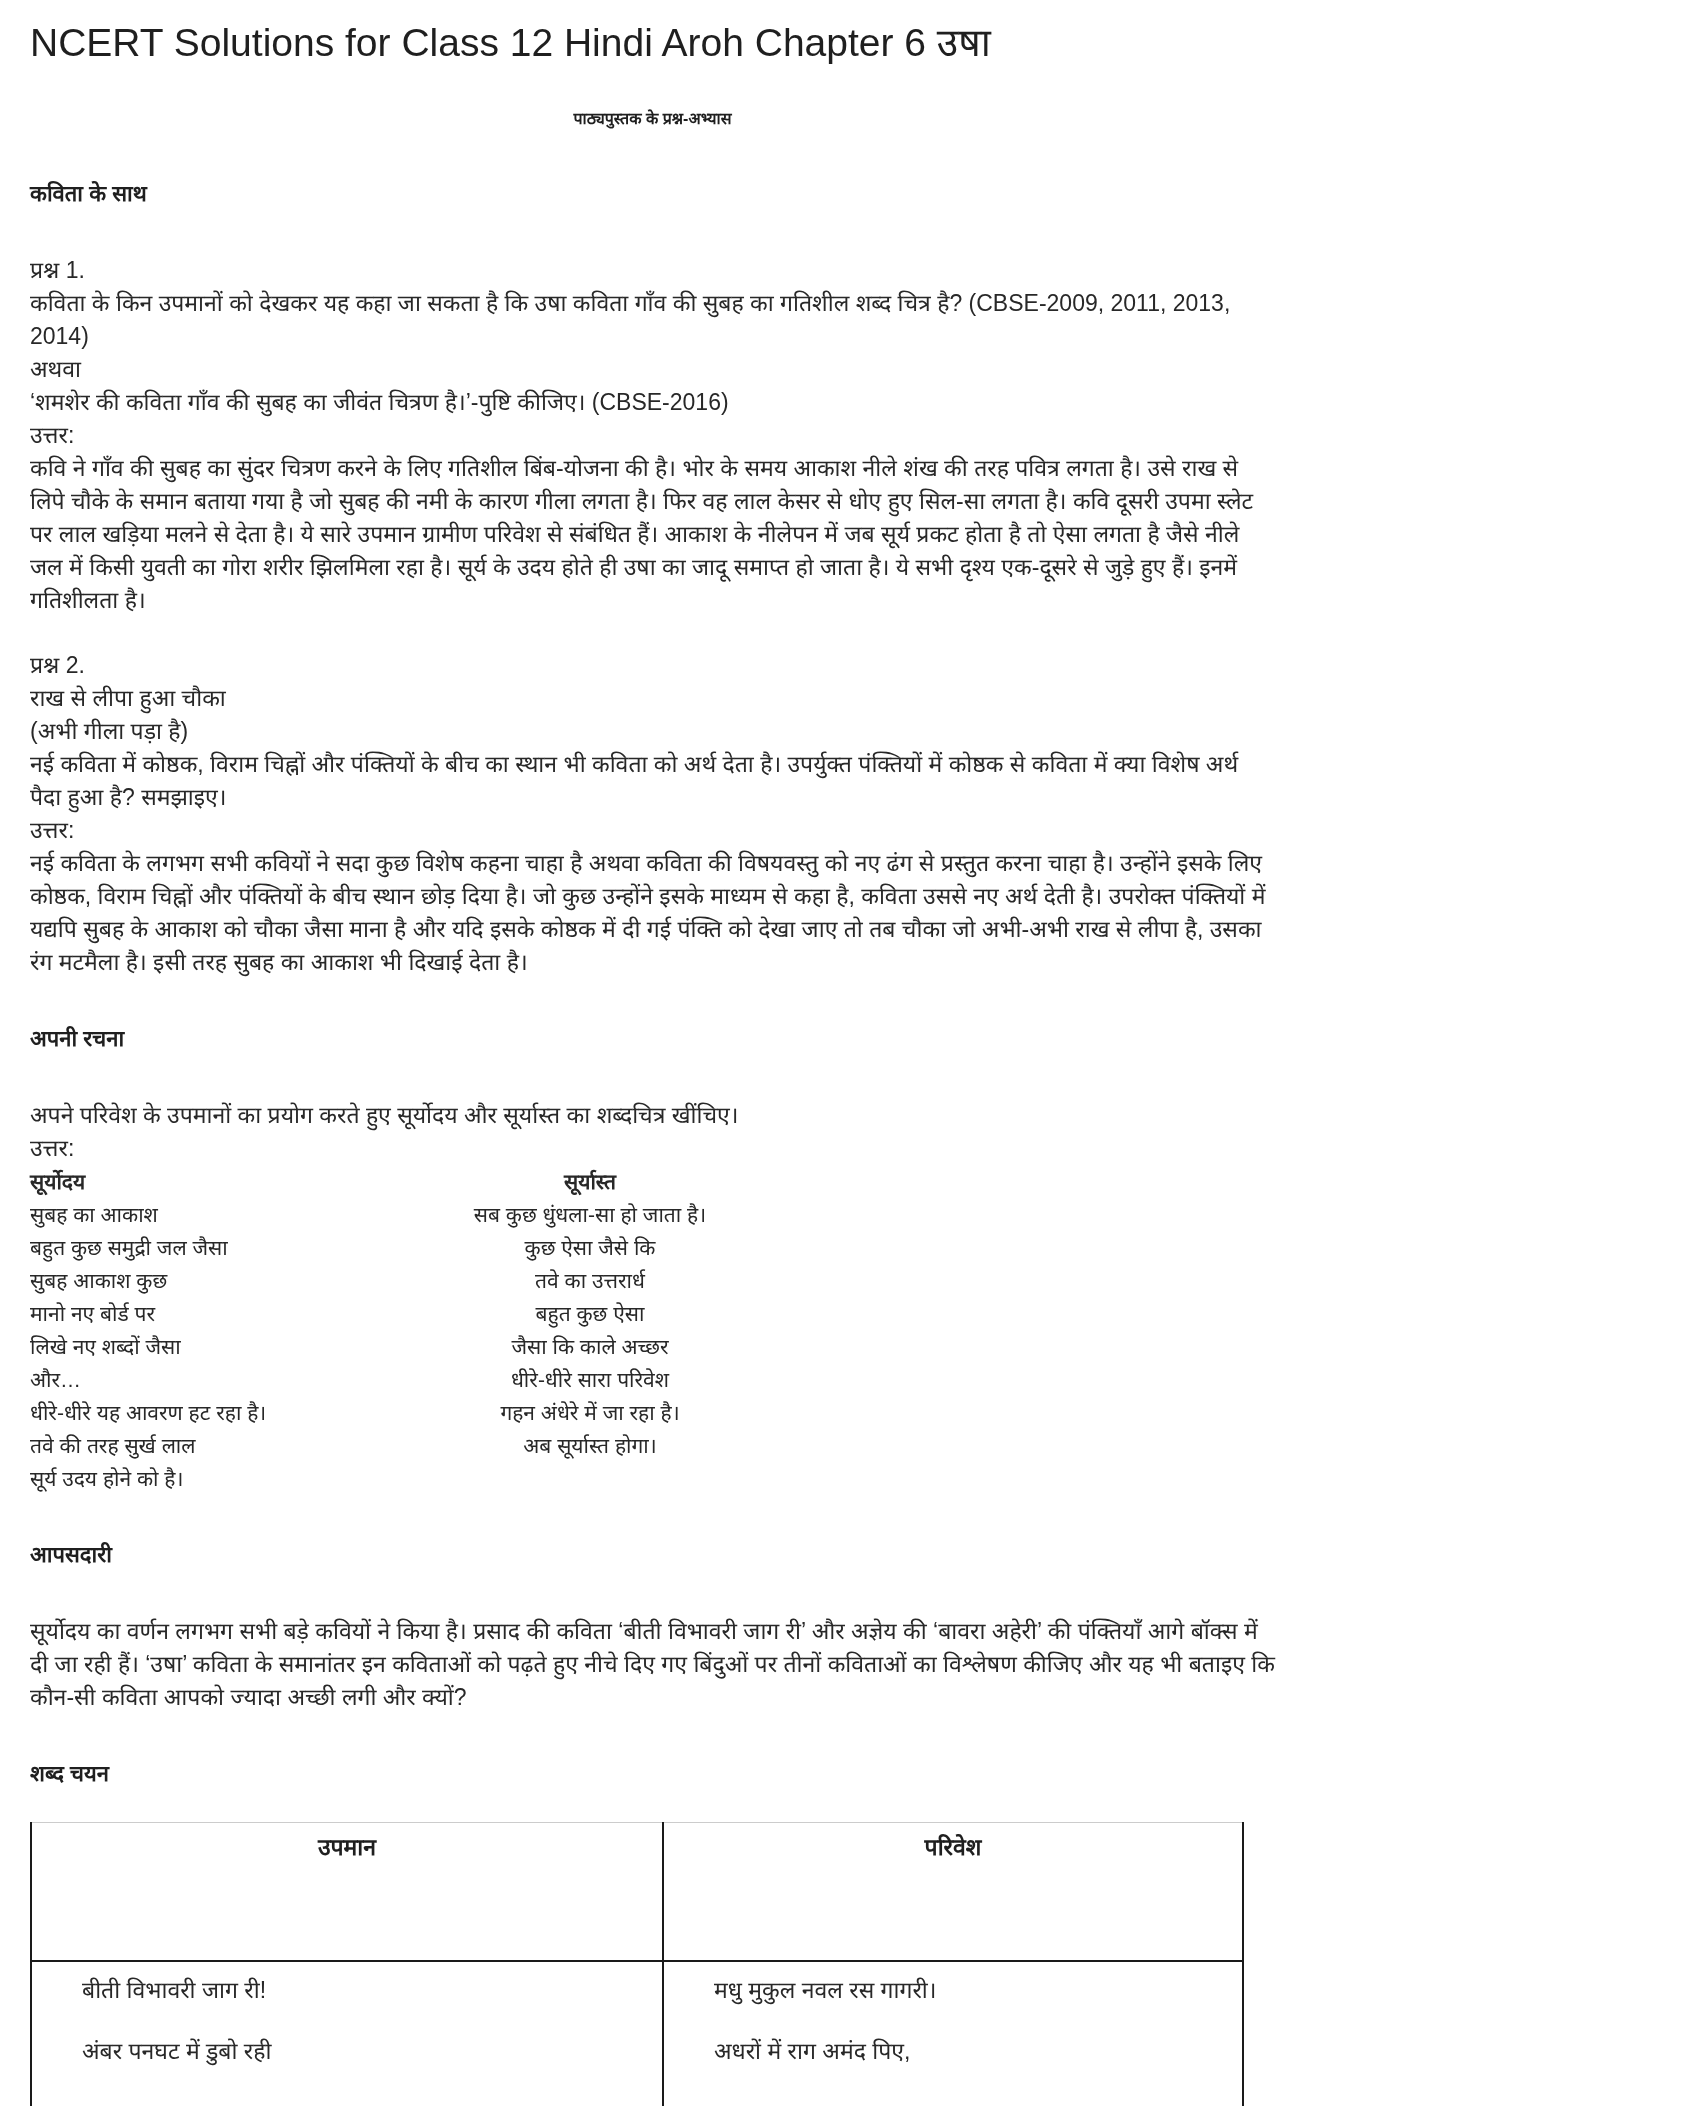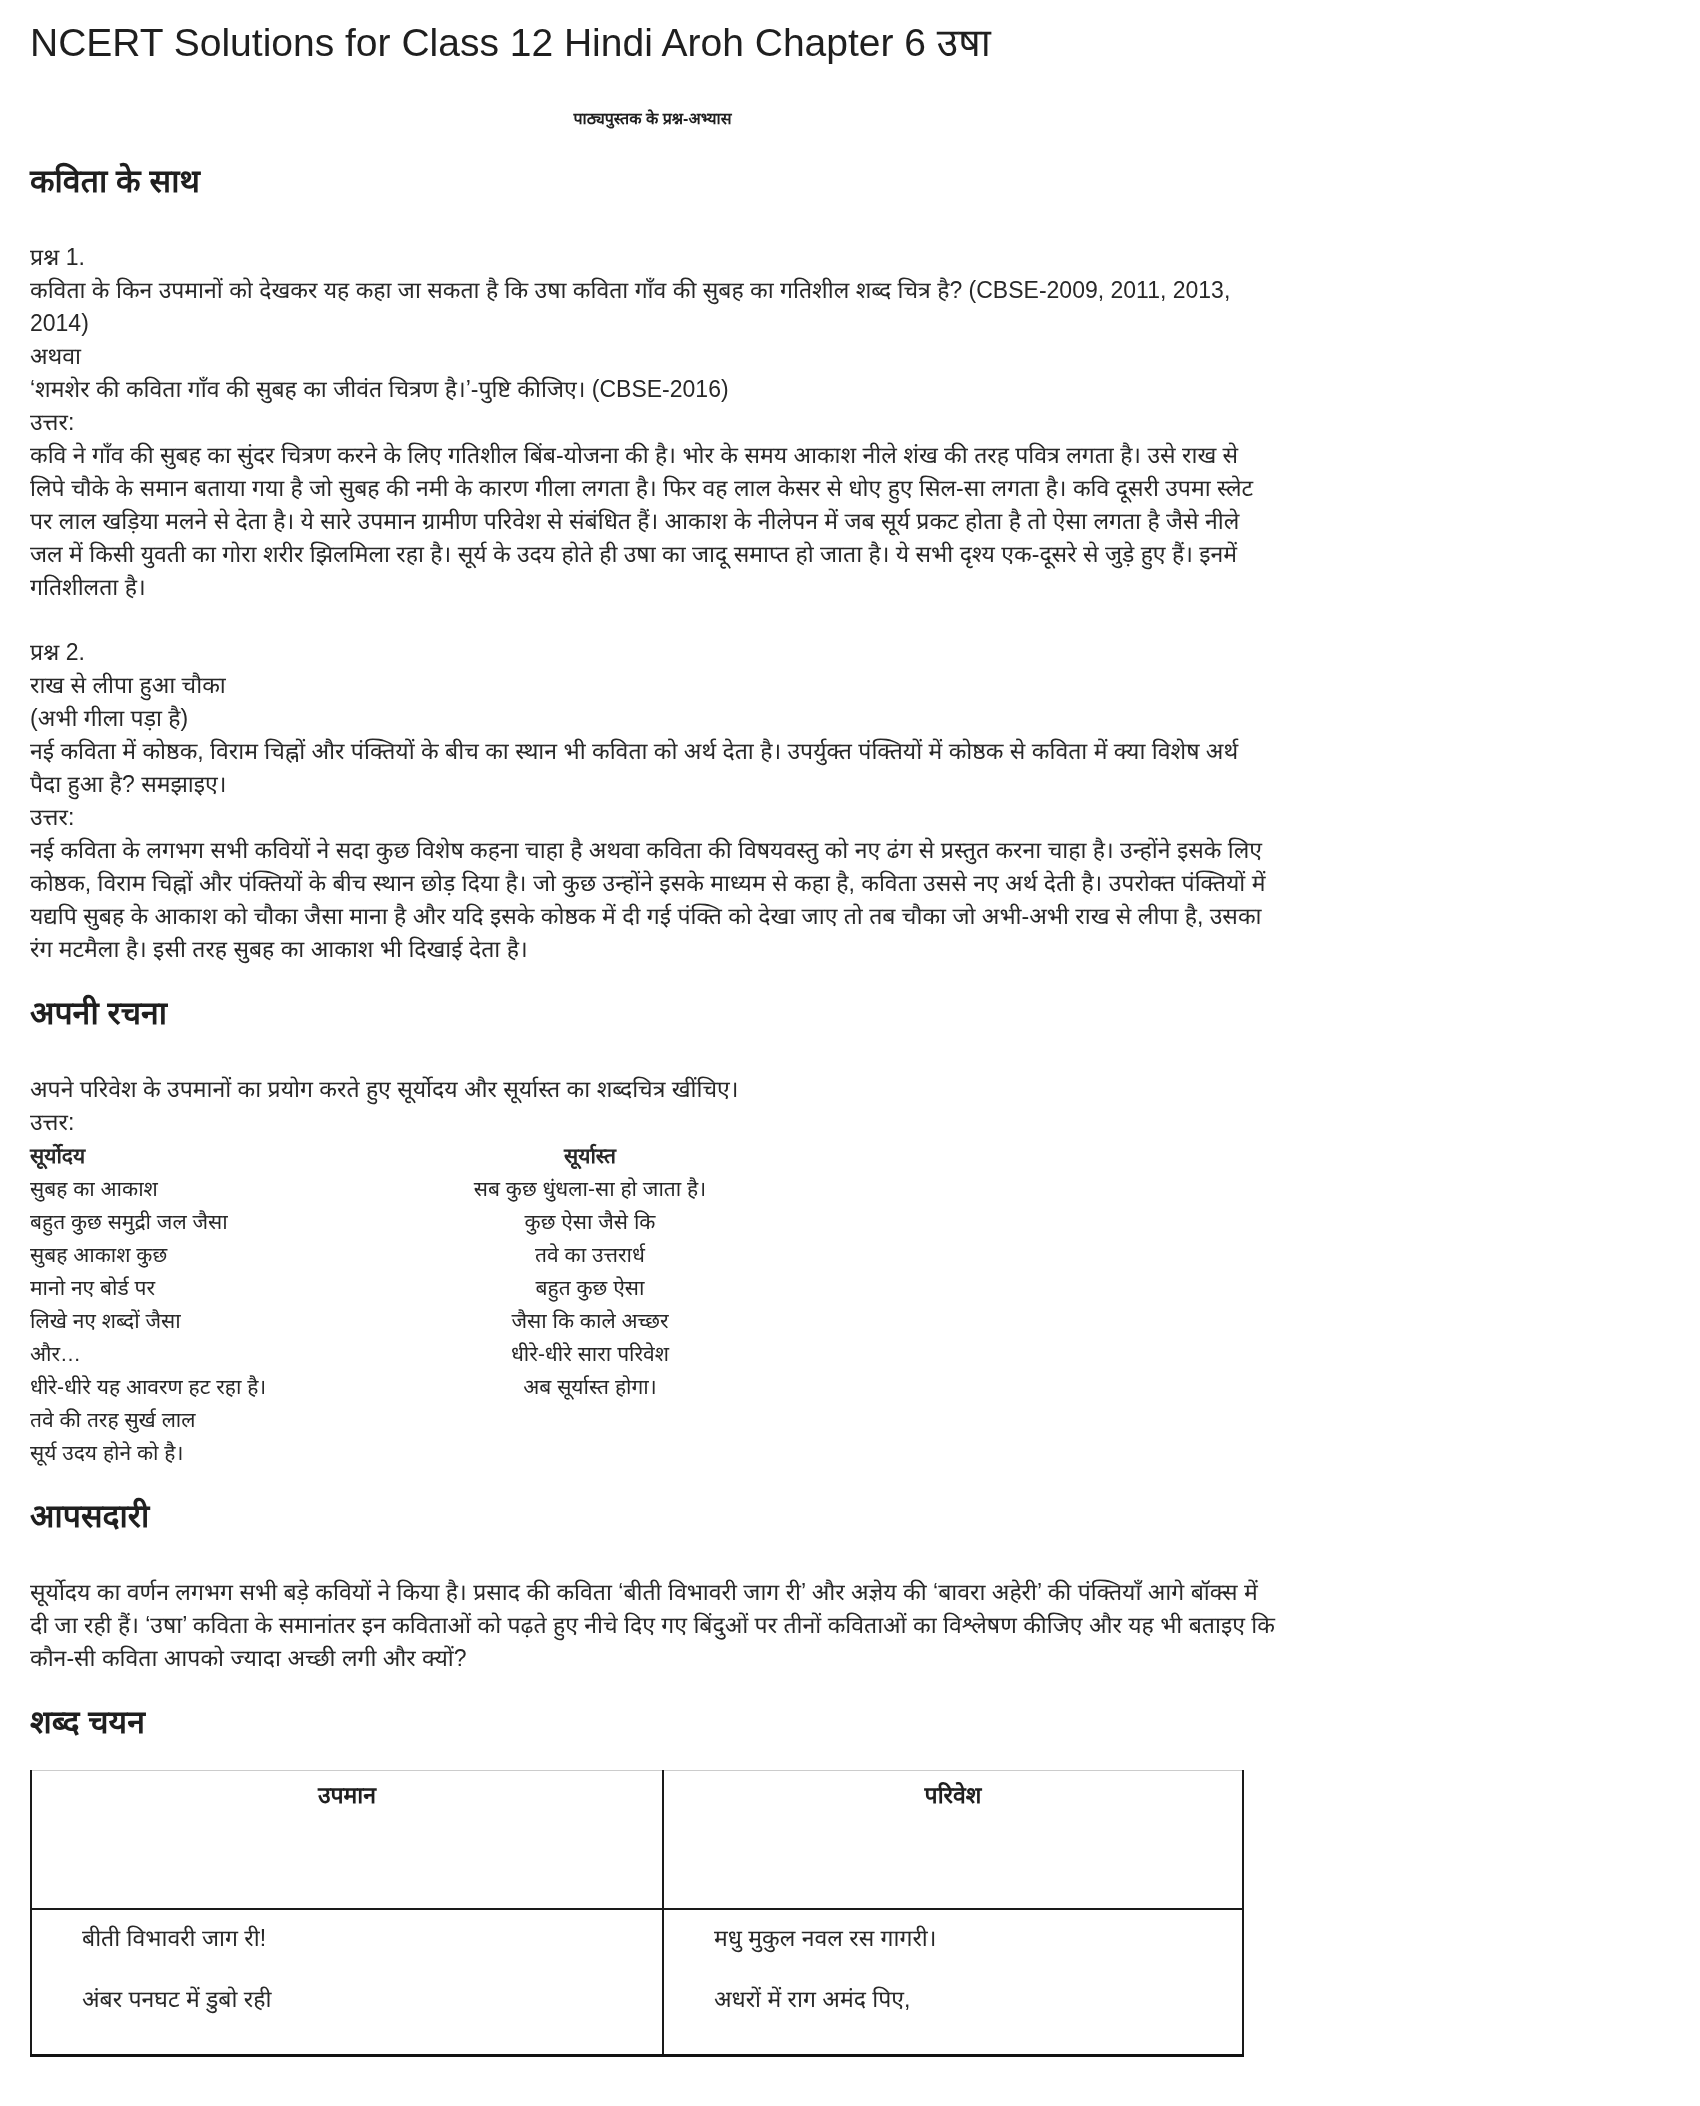--- a/index.html
+++ b/index.html
@@ -30,22 +30,22 @@
   }
   .subtitle {
     margin-top: 38px;
     text-align: center;
     font-weight: 700;
     font-size: 16px;
     line-height: 30px;
     color: #1f1f1f;
   }
   h2.sec {
-    margin: 31px 0 0 0;
-    font-size: 32px;
+    margin: 44px 0 0 0;
+    font-size: 22px;
     font-weight: 700;
     color: #1f1f1f;
     line-height: 32px;
   }
   .line, .para, .q-label, .ans-label {
     font-size: 23px;
     line-height: 33px;
     color: #282828;
   }
   .para { text-align: left; }
@@ -133,20 +133,21 @@
       <div>सूर्य उदय होने को है।</div>
     </div>
     <div class="poem-col right">
       <div class="poem-title">सूर्यास्त</div>
       <div>सब कुछ धुंधला-सा हो जाता है।</div>
       <div>कुछ ऐसा जैसे कि</div>
       <div>तवे का उत्तरार्ध</div>
       <div>बहुत कुछ ऐसा</div>
       <div>जैसा कि काले अच्छर</div>
       <div>धीरे-धीरे सारा परिवेश</div>
+      <div>गहन अंधेरे में जा रहा है।</div>
       <div>अब सूर्यास्त होगा।</div>
     </div>
   </div>
 
   <h2 class="sec">आपसदारी</h2>
   <div class="para mt-q">सूर्योदय का वर्णन लगभग सभी बड़े कवियों ने किया है। प्रसाद की कविता ‘बीती विभावरी जाग री’ और अज्ञेय की ‘बावरा अहेरी’ की पंक्तियाँ आगे बॉक्स में दी जा रही हैं। ‘उषा’ कविता के समानांतर इन कविताओं को पढ़ते हुए नीचे दिए गए बिंदुओं पर तीनों कविताओं का विश्लेषण कीजिए और यह भी बताइए कि कौन-सी कविता आपको ज्यादा अच्छी लगी और क्यों?</div>
 
   <h2 class="sec">शब्द चयन</h2>
 
   <table class="word-table">

